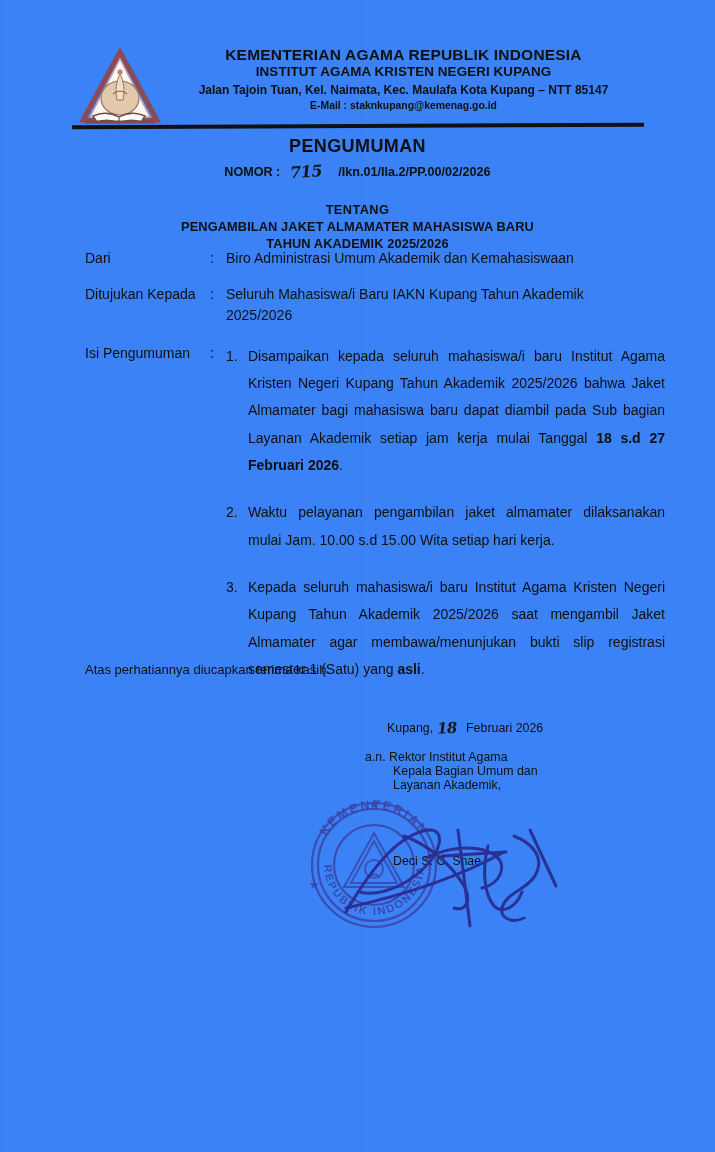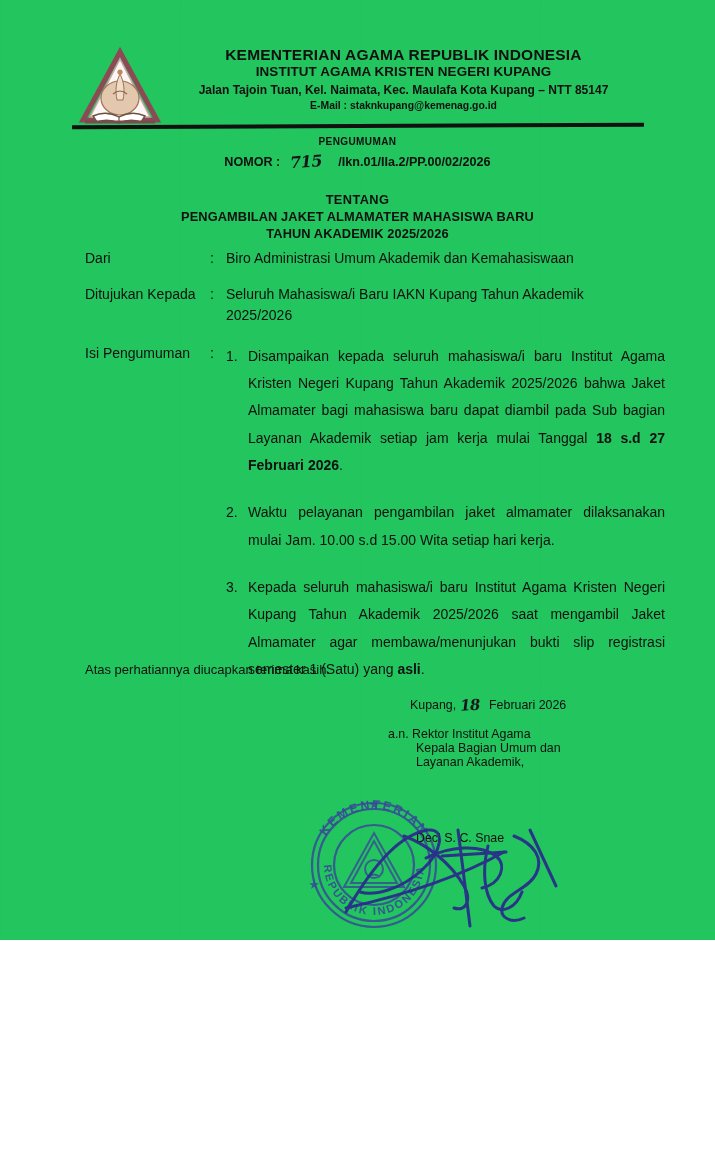--- a/index.html
+++ b/index.html
@@ -8,22 +8,22 @@
     padding: 0;
     background: #ffffff;
   }
   body {
     font-family: "Liberation Sans", sans-serif;
     color: #101010;
   }
   .page {
     position: relative;
     width: 715px;
-    height: 940px;
-    background: #22c55e;
+    height: 1152px;
+    background: #3b82f6;
     overflow: hidden;
   }
 
   
   .letterhead {
     position: absolute;
     left: 0;
     top: 44px;
     width: 715px;
     display: flex;
@@ -88,21 +88,21 @@
 
   
   .title-block {
     position: absolute;
     left: 0;
     top: 136px;
     width: 715px;
     text-align: center;
   }
   .t-pengumuman {
-    font-size: 10px;
+    font-size: 18px;
     font-weight: bold;
     letter-spacing: .4px;
   }
   .t-nomor {
     font-size: 12.6px;
     font-weight: bold;
     margin-top: 4px;
     display: flex;
     justify-content: center;
     align-items: baseline;
@@ -195,24 +195,23 @@
     position: absolute;
     left: 85px;
     top: 662px;
     font-size: 13px;
   }
 
   
   .sign-block {
     position: absolute;
     left: 365px;
-    top: 695px;
+    top: 718px;
     width: 310px;
     font-size: 12.4px;
-    margin-left: 23px;
   }
   .sig-date {
     display: flex;
     align-items: baseline;
     margin-left: 22px;
     white-space: nowrap;
   }
   .date-hand { font-size: 15px; padding: 0 9px 0 4px; position: relative; top: 1px; }
   .sig-l1 { margin-top: 14px; margin-left: 0px; }
   .sig-l2 { margin-left: 28px; }

